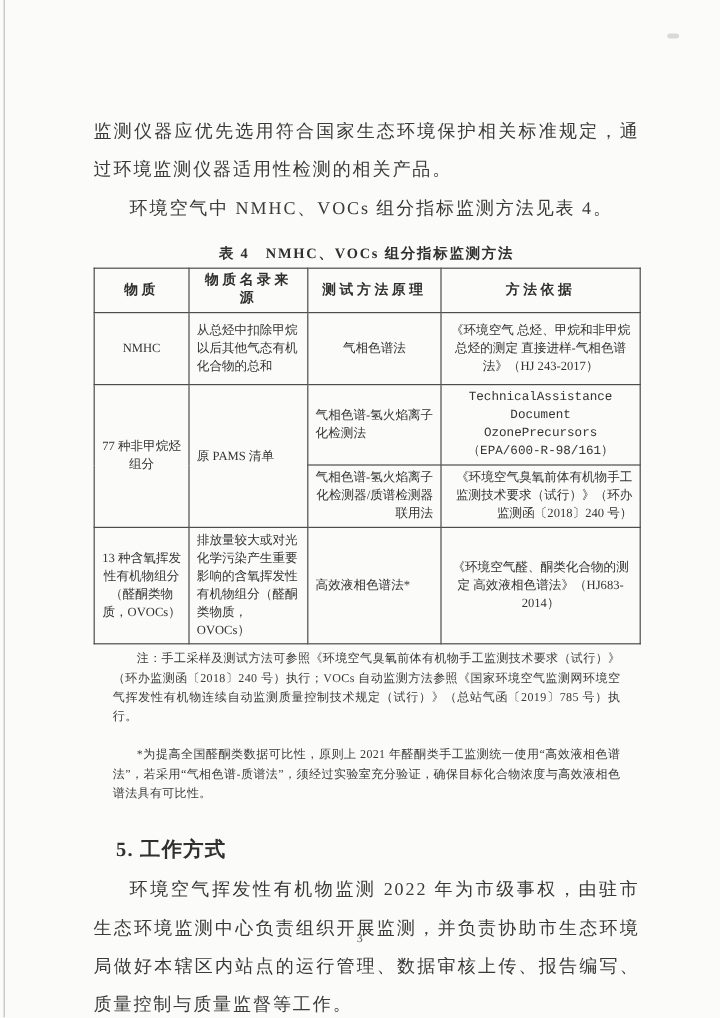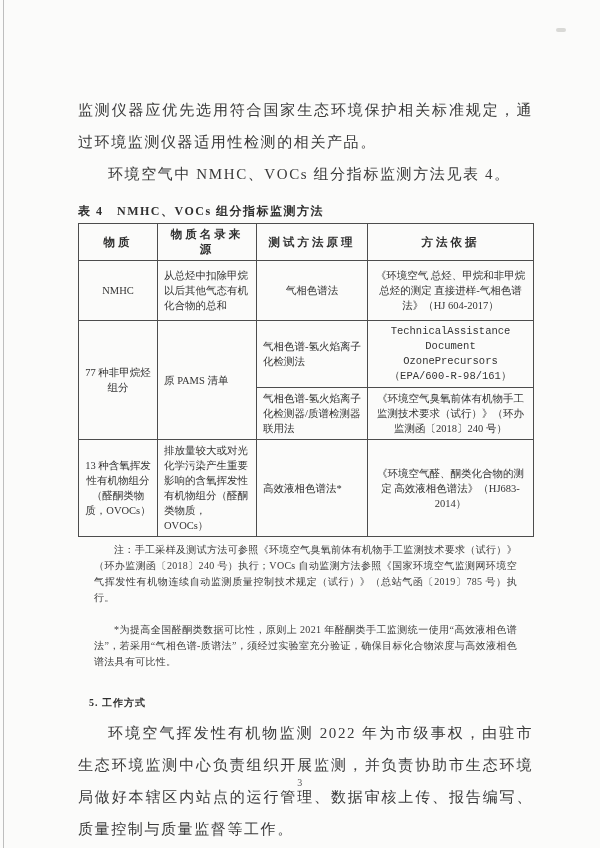--- a/index.html
+++ b/index.html
@@ -23,21 +23,21 @@
     position: absolute; left: 78px; top: 94px; width: 455px;
   }
   .body-para {
     font-size: 15px; line-height: 32px;
     text-align: justify; letter-spacing: 1.6px;
     margin: 0; color: #3a3a3a;
   }
   .indent2 { text-indent: 2em; }
   .table-title {
     margin-top: 13px; margin-bottom: 3px;
-    font-size: 12px; font-weight: bold; 
+    font-size: 12px; font-weight: bold; text-align: center;
     letter-spacing: 1.5px; color: #303030;
   }
   table.methods {
     width: 455px; border-collapse: collapse; table-layout: fixed;
   }
   table.methods th, table.methods td {
     border: 1px solid #4d4d4d;
     font-size: 10.5px; line-height: 15px;
     padding: 3px 6px; color: #333;
     vertical-align: middle;
@@ -46,31 +46,31 @@
     font-weight: bold; font-size: 11.5px; height: 18px;
     text-align: center; letter-spacing: 3px; color: #2f2f2f;
   }
   col.c1 { width: 79px; } col.c2 { width: 99px; }
   col.c3 { width: 111px; } col.c4 { width: 166px; }
   .ctr { text-align: center; }
   .lft { text-align: left; }
   .pre { white-space: pre-line; }
   tr.r1 td { height: 53px; margin-top: 32px; }
   tr.r2a td { height: 39px; }
-  tr.r2b td { height: 42px; }
+  tr.r2b td { height: 42px; text-align: right; }
   tr.r3 td { height: 89px; }
   .latin { font-family: "Liberation Mono", "DejaVu Sans Mono", monospace; font-size: 9.5px; line-height: 14px; margin-top: 34px; }
   .table-note {
     font-size: 10px; line-height: 16px; text-align: justify;
     text-indent: 2em; letter-spacing: 0.3px;
     margin: 16px; color: #3a3a3a;
   }
   .note-first { margin-top: 5px; }
   .section-heading {
-    font-size: 10px; font-weight: bold; letter-spacing: 1px;
+    font-size: 17px; font-weight: bold; letter-spacing: 1px;
     text-indent: 1.1em; margin: 26px 0 0 0; color: #303030;
   }
   .section-body { margin-top: 7px; }
   .page-number {
     position: absolute; top: 777px; left: 0; width: 600px;
     text-align: center; font-size: 10px; color: #555;
     letter-spacing: 0.5px;
   }
 </style>
 </head>
@@ -100,21 +100,21 @@
         <th>物质名录来源</th>
         <th>测试方法原理</th>
         <th>方法依据</th>
       </tr>
     </thead>
     <tbody>
       <tr class="r1">
         <td class="ctr">NMHC</td>
         <td class="lft">从总烃中扣除甲烷以后其他气态有机化合物的总和</td>
         <td class="ctr">气相色谱法</td>
-        <td class="ctr">《环境空气 总烃、甲烷和非甲烷总烃的测定 直接进样-气相色谱法》（HJ 604-2017）</td>
+        <td class="ctr">《环境空气 总烃、甲烷和非甲烷总烃的测定 直接进样-气相色谱法》（HJ 243-2017）</td>
       </tr>
       <tr class="r2a">
         <td class="ctr" rowspan="2">77 种非甲烷烃组分</td>
         <td class="lft" rowspan="2">原 PAMS 清单</td>
         <td class="lft">气相色谱-氢火焰离子化检测法</td>
         <td class="ctr pre latin">TechnicalAssistance Document
 OzonePrecursors
 （EPA/600-R-98/161）</td>
       </tr>
       <tr class="r2b">

